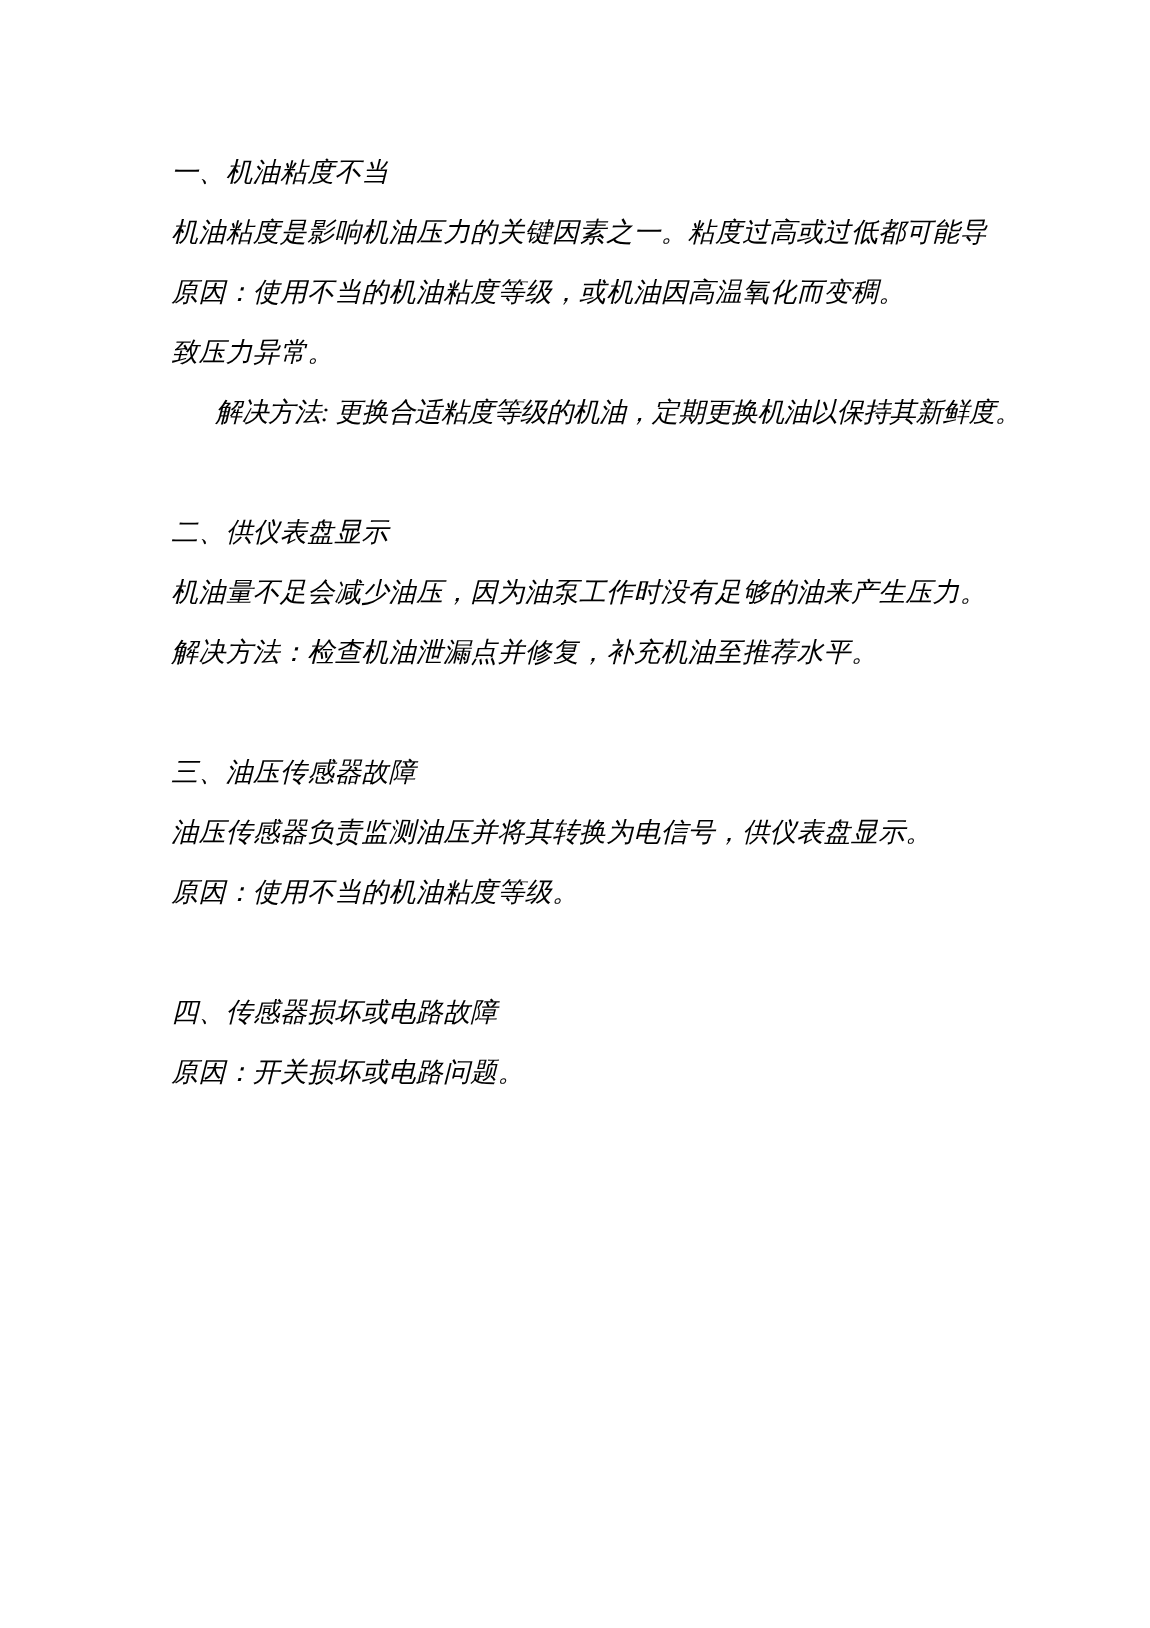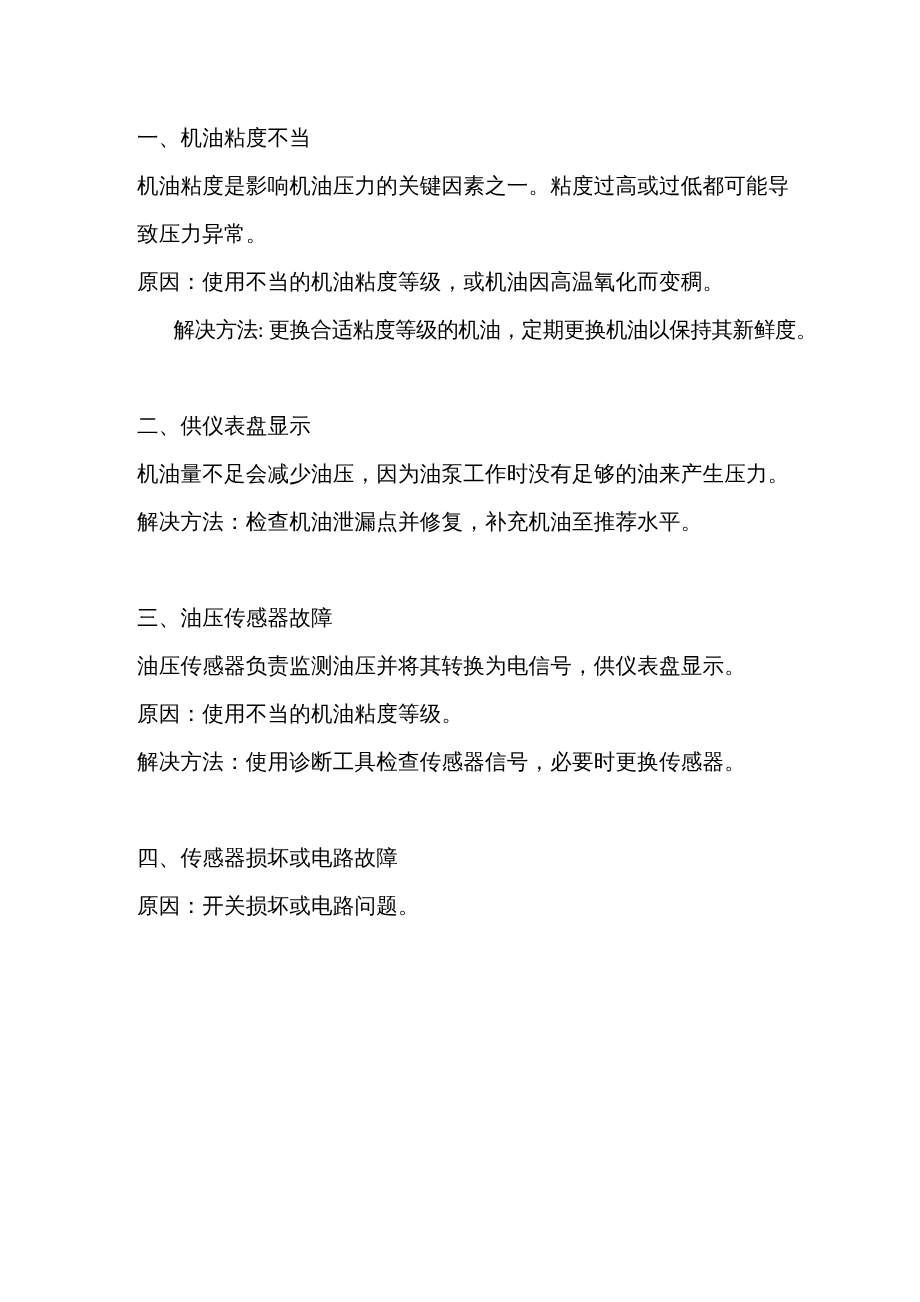--- a/index.html
+++ b/index.html
@@ -18,20 +18,21 @@
     height: 1302px;
     background: #ffffff;
     overflow: hidden;
   }
   .content {
     position: absolute;
     left: 137px;
     top: 114px;
     width: 680px;
     color: #000000;
+    font-style: italic;
   }
   .sec {
     margin: 0 0 48px 0;
     padding: 0;
   }
   .line {
     font-size: 21.5px;
     line-height: 48px;
     height: 48px;
     letter-spacing: 0.25px;
@@ -45,36 +46,35 @@
 </style>
 </head>
 <body>
 
 <div class="page">
   <div class="content">
 
     <section class="sec">
       <div class="line">一、机油粘度不当</div>
       <div class="line">机油粘度是影响机油压力的关键因素之一。粘度过高或过低都可能导</div>
+      <div class="line">原因：使用不当的机油粘度等级，或机油因高温氧化而变稠。</div>
       <div class="line">致压力异常。</div>
-      <div class="line">原因：使用不当的机油粘度等级，或机油因高温氧化而变稠。</div>
       <div class="line tight">解决方法: 更换合适粘度等级的机油，定期更换机油以保持其新鲜度。</div>
     </section>
 
     <section class="sec">
       <div class="line">二、供仪表盘显示</div>
       <div class="line">机油量不足会减少油压，因为油泵工作时没有足够的油来产生压力。</div>
       <div class="line">解决方法：检查机油泄漏点并修复，补充机油至推荐水平。</div>
     </section>
 
     <section class="sec">
       <div class="line">三、油压传感器故障</div>
       <div class="line">油压传感器负责监测油压并将其转换为电信号，供仪表盘显示。</div>
       <div class="line">原因：使用不当的机油粘度等级。</div>
-      <div class="line">解决方法：使用诊断工具检查传感器信号，必要时更换传感器。</div>
     </section>
 
     <section class="sec">
       <div class="line">四、传感器损坏或电路故障</div>
       <div class="line">原因：开关损坏或电路问题。</div>
     </section>
 
 
   </div>
 </div>

